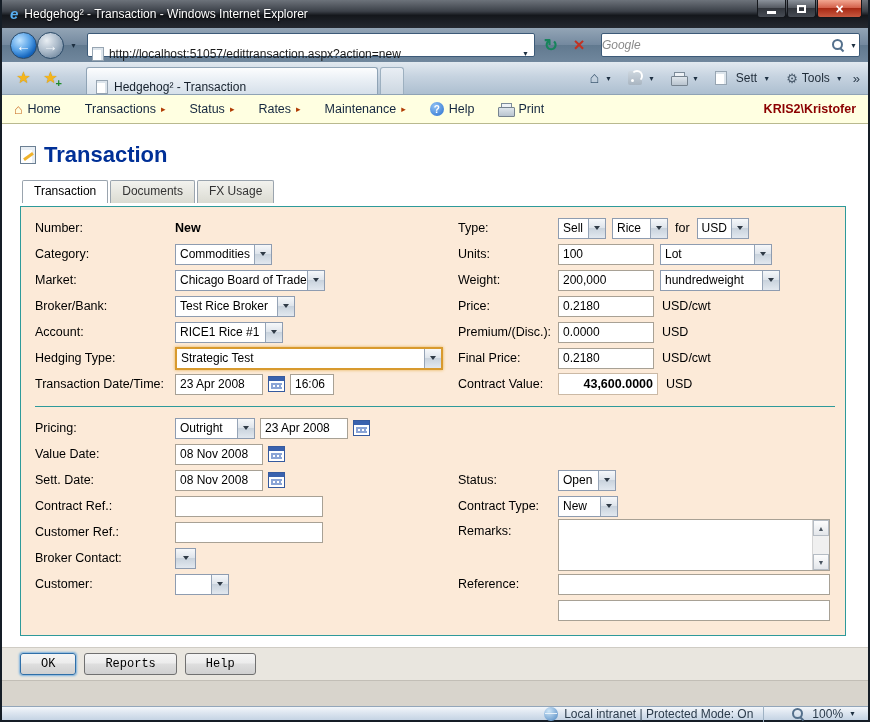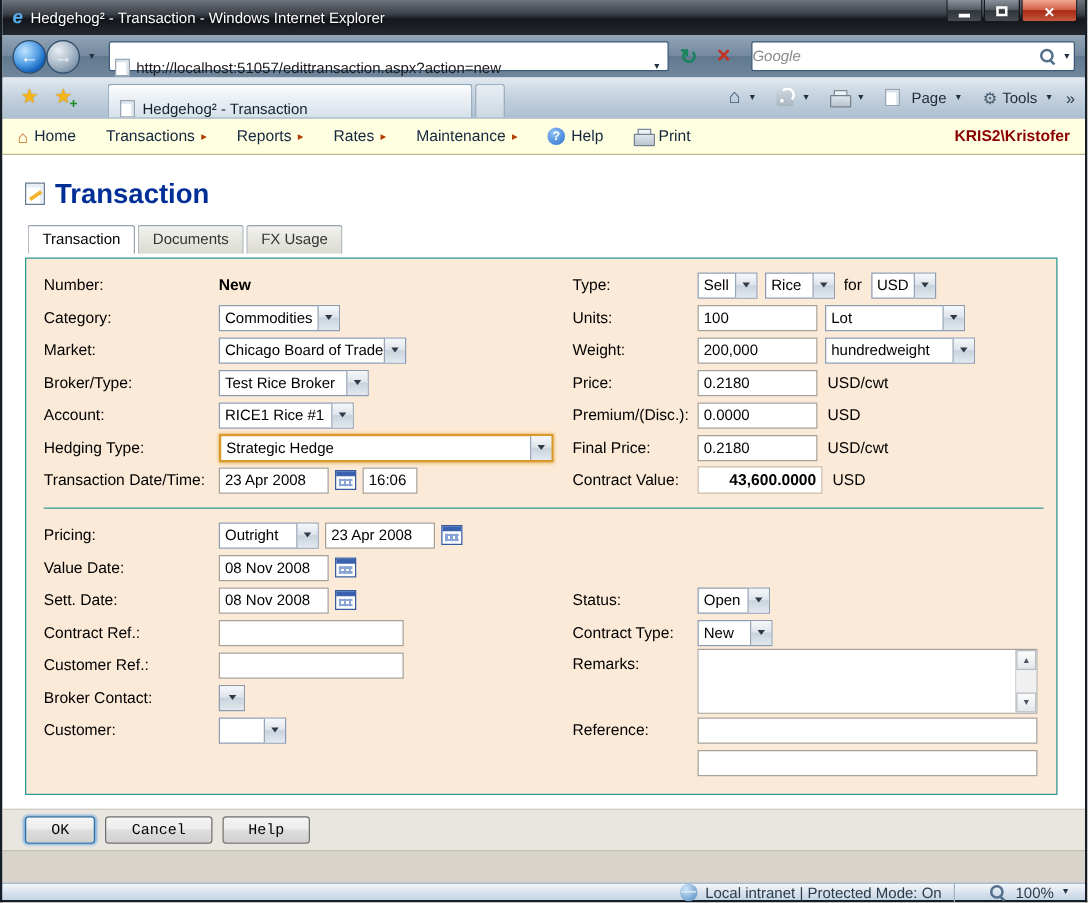--- a/index.html
+++ b/index.html
@@ -192,41 +192,41 @@
       <span class="house">⌂</span>
       <span class="chev">▼</span>
       <span class="vgap"></span>
       <span class="rss"></span>
       <span class="chev">▼</span>
       <span class="vgap"></span>
       <span class="printer"></span>
       <span class="chev">▼</span>
       <span class="vgap"></span>
       <span class="pgdoc"></span>
-      <span>Page</span>
+      <span>Sett</span>
       <span class="chev">▼</span>
       <span class="vgap"></span>
       <span class="gear">⚙</span>
       <span>Tools</span>
       <span class="chev">▼</span>
       <span class="ovf">»</span>
     </div>
   </div>
 
   <div class="menubar">
     <div class="mitem">
       <span class="house-sm">⌂</span>
       <span>Home</span>
     </div>
     <div class="mitem">
       <span>Transactions</span>
       <span class="marr">▸</span>
     </div>
     <div class="mitem">
-      <span>Reports</span>
+      <span>Status</span>
       <span class="marr">▸</span>
     </div>
     <div class="mitem">
       <span>Rates</span>
       <span class="marr">▸</span>
     </div>
     <div class="mitem">
       <span>Maintenance</span>
       <span class="marr">▸</span>
     </div>
@@ -307,21 +307,21 @@
         <span class="ctl2">
           <input class="inp num" value="200,000" style="">
           <span class="sel" style="width:120px">
               <span class="st">hundredweight</span>
               <span class="sb"></span>
             </span>
         </span>
       </div>
 
       <div class="frow">
-        <span class="lab1">Broker/Type:</span>
+        <span class="lab1">Broker/Bank:</span>
         <span class="ctl1">
             <span class="sel" style="width:120px">
               <span class="st">Test Rice Broker</span>
               <span class="sb"></span>
             </span>
           </span>
         <span class="lab2">Price:</span>
         <span class="ctl2">
           <input class="inp num" value="0.2180" style="">
           <span class="unit">USD/cwt</span>
@@ -340,21 +340,21 @@
         <span class="ctl2">
           <input class="inp num" value="0.0000" style="">
           <span class="unit">USD</span>
         </span>
       </div>
 
       <div class="frow">
         <span class="lab1">Hedging Type:</span>
         <span class="ctl1">
             <span class="sel focus" style="width:268px">
-              <span class="st">Strategic Hedge</span>
+              <span class="st">Strategic Test</span>
               <span class="sb"></span>
             </span>
           </span>
         <span class="lab2">Final Price:</span>
         <span class="ctl2">
           <input class="inp num" value="0.2180" style="">
           <span class="unit">USD/cwt</span>
         </span>
       </div>
 
@@ -475,21 +475,21 @@
         <span class="ctl2">
             <input class="inp ref" value="" style="">
           </span>
       </div>
 
     </div>
   </div>
 
   <div class="btnrow">
     <button class="pbtn focus">OK</button>
-    <button class="pbtn">Cancel</button>
+    <button class="pbtn">Reports</button>
     <button class="pbtn">Help</button>
   </div>
 
   <div class="void"></div>
 
   <div class="statusbar">
     <div class="zone">
       <span class="globe"></span>
       <span>Local intranet | Protected Mode: On</span>
     </div>

